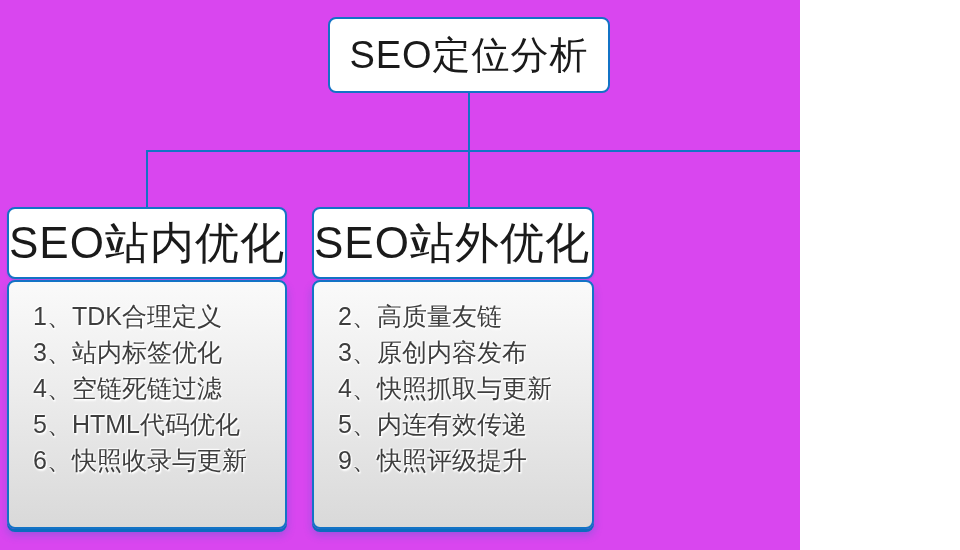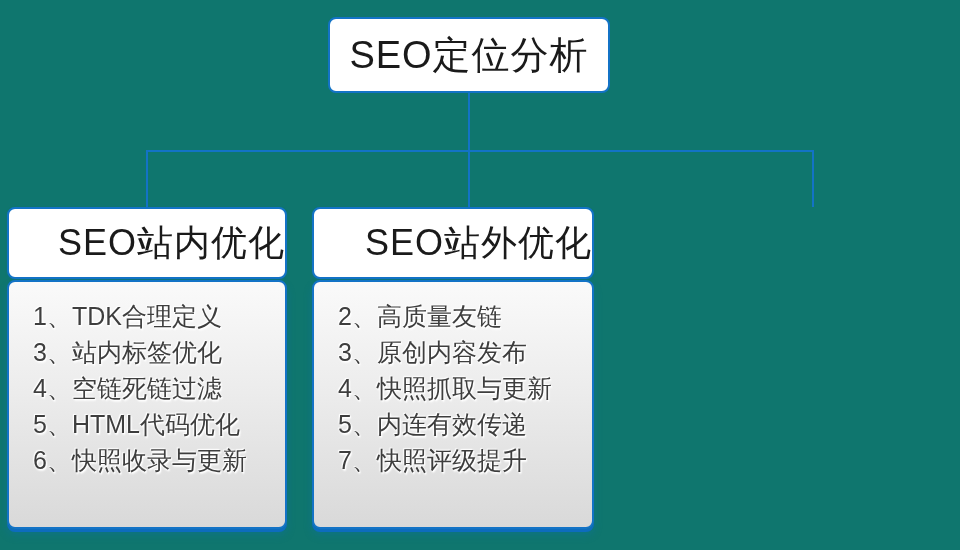--- a/index.html
+++ b/index.html
@@ -5,22 +5,22 @@
   :root{
     --line-blue:#1373C6;
     --line-blue-dark:#0D6CBE;
     --header-text:#1A1A1A;
     --item-text:#3E3E3E;
   }
   *{margin:0;padding:0;box-sizing:border-box;}
   html,body{background:#fff;}
   .canvas{
     position:relative;
-    width:960px;height:550px;
-    background:#0f766e;
+    width:800px;height:550px;
+    background:#d946ef;
     font-family:"Liberation Sans","DejaVu Sans",sans-serif;
     overflow:hidden;
   }
   
   .root-box{
     position:absolute;
     left:328px;top:17px;width:282px;height:76px;
     background:#fff;
     border:2px solid var(--line-blue);
     border-radius:8px;
@@ -39,26 +39,25 @@
   
   .branch{position:absolute;top:207px;z-index:2;}
   .branch-1{left:7px;  width:280px;}
   .branch-2{left:312px;width:282px;}
   .branch-3{left:673px;width:280px;}
   .branch-header{
     height:72px;
     background:#fff;
     border:2px solid var(--line-blue);
     border-radius:8px;
-    display:flex;align-items:center;justify-content:flex-end;
-    font-size:36px;
+    display:flex;align-items:center;justify-content:flex-start;
+    font-size:44px;
     color:var(--header-text);
     letter-spacing:1px;
     box-shadow:0 1px 2px rgba(13,108,190,0.25);
-    padding-left:28px;
   }
   .branch-body{
     margin-top:1px;
     height:249px;
     border:2px solid var(--line-blue);
     border-radius:8px;
     background:linear-gradient(180deg,#FAFAFA 0%,#ECECEC 45%,#D9D9D9 100%);
     box-shadow:0 3px 0 var(--line-blue-dark),0 6px 8px rgba(13,108,190,0.30);
     padding:16px 10px 0 24px;
     overflow:hidden;
@@ -104,21 +103,21 @@
   <div class="branch branch-2">
     <div class="branch-header">
       <span>SEO站外优化</span>
     </div>
     <div class="branch-body">
       <ul>
         <li>2、高质量友链</li>
         <li>3、原创内容发布</li>
         <li>4、快照抓取与更新</li>
         <li>5、内连有效传递</li>
-        <li>7、快照评级提升</li>
+        <li>9、快照评级提升</li>
       </ul>
     </div>
   </div>
 
   <div class="branch branch-3">
   </div>
 
 </div>
 
 </body></html>

